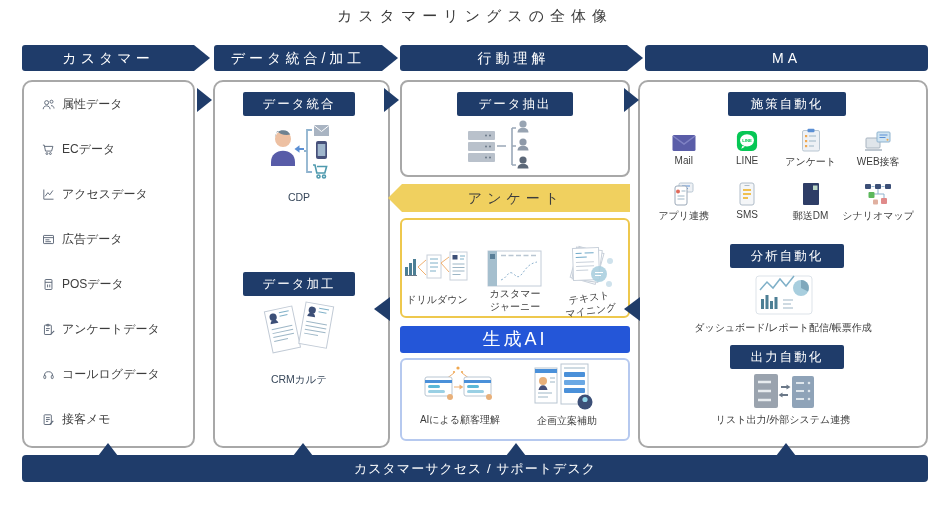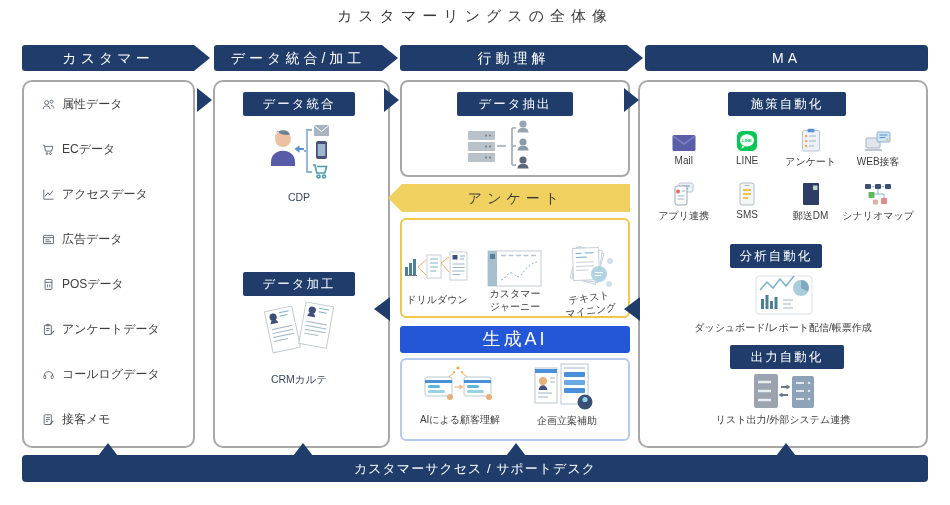--- a/index.html
+++ b/index.html
@@ -142,21 +142,21 @@
   <div class="subbox" style="left:400px;top:80px;width:230px;height:97px"></div>
   <div class="band yellow" style="left:388px;top:184px;width:242px">アンケート</div>
   <div class="subbox yellowb" style="left:400px;top:218px;width:230px;height:100px"></div>
   <div class="band blue" style="left:400px;top:326px;width:230px">生成AI</div>
   <div class="subbox blueb" style="left:400px;top:358px;width:230px;height:83px"></div>
 
   <div class="badge" style="left:243px;top:92px;width:112px">データ統合</div>
   <div class="badge" style="left:243px;top:272px;width:112px">データ加工</div>
   <div class="badge" style="left:457px;top:92px;width:116px">データ抽出</div>
   <div class="badge" style="left:728px;top:92px;width:118px">施策自動化</div>
-  <div class="badge" style="left:730px;top:244px;width:92px">分析自動化</div>
+  <div class="badge" style="left:730px;top:244px;width:114px">分析自動化</div>
   <div class="badge" style="left:730px;top:345px;width:114px">出力自動化</div>
 
   <svg class="abs" style="left:268px;top:122px" width="64" height="62" viewBox="0 0 64 62">
     <circle cx="15" cy="17" r="8" fill="#edc0a2"></circle>
     <path d="M6.8 15.5a8.3 8.3 0 0 1 15.5-3c-5 1.2-10.5-.2-13.2-3.5z" fill="#6e8291"></path>
     <path d="M3 40c0-7.2 5.4-11.2 12-11.2S27 32.8 27 40v4H3z" fill="#585ca8"></path>
     <path d="M36 27h-6" stroke="#5b8fd4" stroke-width="2"></path>
       <path d="M31.5 23.3L26.5 27l5 3.7z" fill="#5b8fd4"></path>
     <path d="M44 8h-5v42h5M39 29h-3" stroke="#8fb3cf" stroke-width="1.8" fill="none"></path>
     <rect x="46" y="3" width="15" height="11" fill="#a9b4c2"></rect>

